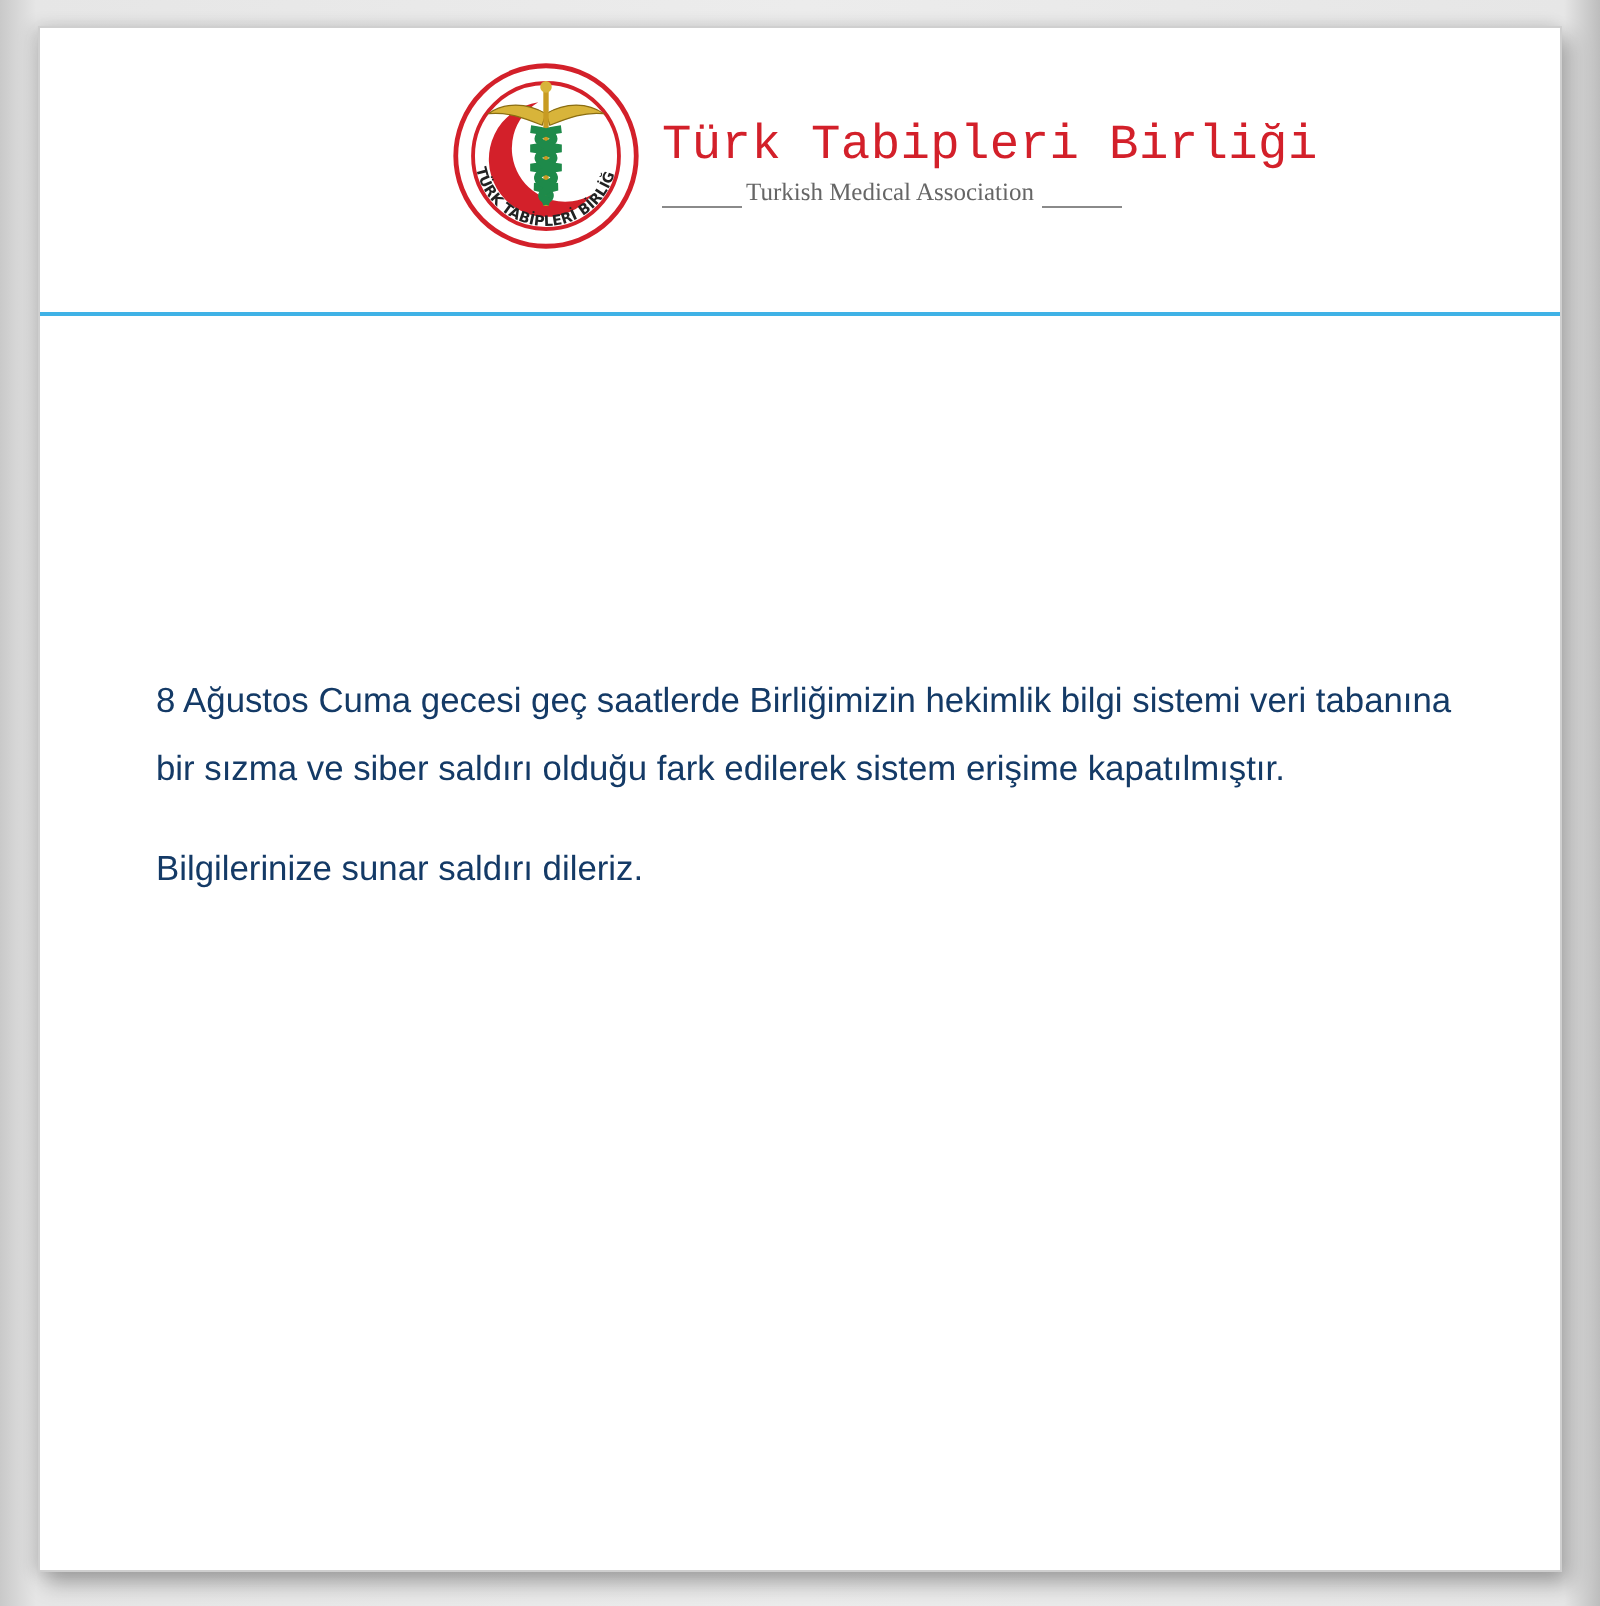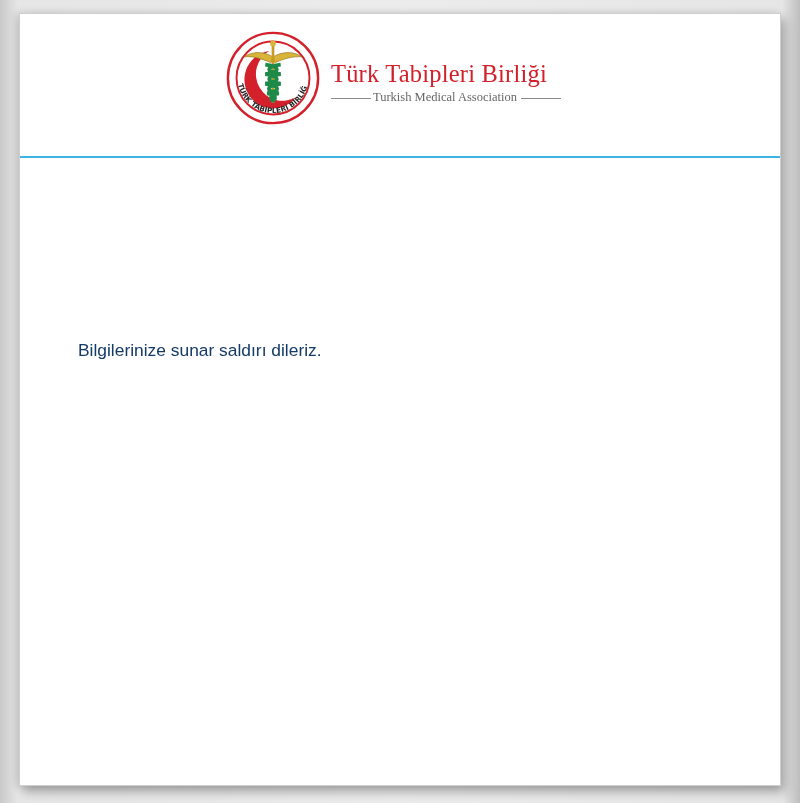--- a/index.html
+++ b/index.html
@@ -13,25 +13,25 @@
     background: #ffffff;
     border: 1px solid #cfcfcf;
     box-shadow: 4px 6px 10px rgba(0,0,0,0.28), -3px 0 8px rgba(0,0,0,0.12);
     box-sizing: border-box;
   }
   .header { position: absolute; left: 0; top: 0; width: 100%; height: 143px; }
   .logo-wrap { position: absolute; left: 205px; top: 16px; display: flex; align-items: center; }
   .emblem { width: 96px; height: 96px; }
   .brand { margin-left: 10px; margin-top: 8px; }
   .brand-title {
-    font-family: Liberation Serif, serif;
+    font-family: Liberation Mono, monospace;
     color: #d3202a; font-size: 24.5px; letter-spacing: 0.2px; white-space: nowrap;
   }
   .brand-sub {
-    display: flex; align-items: flex-start; margin-top: 2px;
+    display: flex; align-items: flex-end; margin-top: 2px;
     font-family: "Liberation Serif", "DejaVu Serif", serif;
     color: #666; font-size: 12.5px; white-space: nowrap;
   }
   .brand-sub .rule { display: inline-block; height: 1px; background: #8a8a8a; width: 40px; margin-top: 8px; }
   .brand-sub .rule.l { margin-right: 2px; }
   .brand-sub .rule.r { margin-left: 4px; }
   .divider { position: absolute; left: 0; top: 142px; width: 100%; height: 2px; background: #3fb2e6; }
   .content { position: absolute; left: 59px; top: 320px; width: 660px; color: #143a66; }
   .content p { margin: 0 0 16px 0; font-size: 17.4px; line-height: 34px; }
 </style>
@@ -70,14 +70,15 @@
         </div>
       </div>
     </div>
     <div class="divider"></div>
   </div>
 
   <div class="content"></div>
 </div>
 
 <div class="content" style="left:78px; top:333px;">
+  <p>8 Ağustos Cuma gecesi geç saatlerde Birliğimizin hekimlik bilgi sistemi veri tabanına bir sızma ve siber saldırı olduğu fark edilerek sistem erişime kapatılmıştır.</p>
   <p>Bilgilerinize sunar saldırı dileriz.</p>
 </div>
 
 </body></html>

